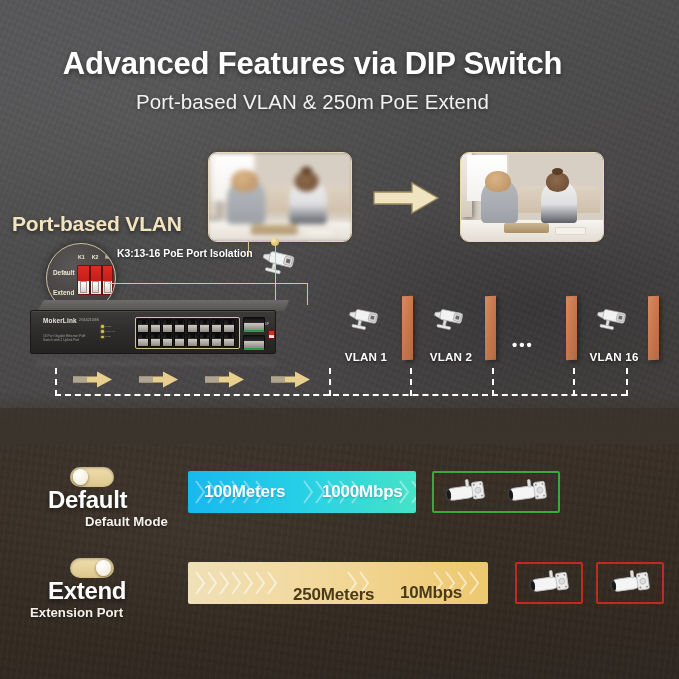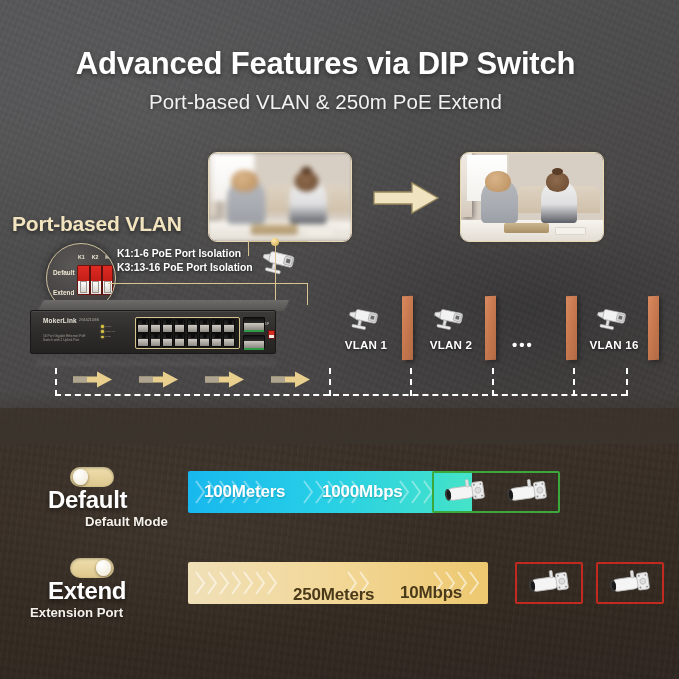--- a/index.html
+++ b/index.html
@@ -43,21 +43,21 @@
     background:
       repeating-linear-gradient(97deg, rgba(255,255,255,0.014) 0 2px, rgba(0,0,0,0.016) 2px 6px),
       repeating-linear-gradient(8deg, rgba(0,0,0,0.014) 0 4px, rgba(255,255,255,0.008) 4px 9px);
   }
   .bg-blend {
     position:absolute; left:0; top:392px; width:679px; height:52px;
     background: linear-gradient(180deg, rgba(64,61,59,0) 0%, rgba(59,52,44,0.75) 55%, #3b342c 100%);
   }
 
   
-  .hdr { position:absolute; left:13px; top:48px; width:625px; text-align:center; }
+  .hdr { position:absolute; left:0; top:48px; width:625px; text-align:center; }
   .hdr-title {
     font-size: 31px; font-weight: 700; color:#fff; letter-spacing: -0.2px;
     text-shadow: 0 2px 5px rgba(0,0,0,0.45);
     line-height: 1.05;
   }
   .hdr-sub {
     margin-top: 9px; font-size: 20.5px; font-weight: 400; color:#f2f2f2;
     letter-spacing: 0.1px; text-shadow: 0 1px 4px rgba(0,0,0,0.45);
   }
 
@@ -190,21 +190,21 @@
     filter: blur(1.4px); transform: scaleY(-1); opacity:.5; }
 
   
   .v-gold { position:absolute; left:275px; top:242px; width:1.4px; height:62px; background:#d9c48f; }
   .v-gold-dot { position:absolute; left:271px; top:238px; width:8px; height:8px; border-radius:50%;
     background: radial-gradient(circle at 35% 30%, #ffe9a8, #c9a94f); }
 
   
   .vlanrow { position:absolute; left:0; top:296px; width:679px; height:70px; }
   .vcam { position:absolute; width:52px; text-align:center; }
-  .vcam .lbl { font-size:11.6px; font-weight:700; color:#ffffff; margin-top:1px;
+  .vcam .lbl { font-size:11.6px; font-weight:700; color:#ffffff; margin-top:13px;
     text-shadow:0 1px 3px rgba(0,0,0,0.7); letter-spacing:0.2px; white-space:nowrap;}
   .vdots { position:absolute; font-size:15px; font-weight:700; color:#fff; letter-spacing:2px;}
   .wall {
     position:absolute; width:11px; height:64px;
     background: linear-gradient(100deg,#d98a5e 0%, #c8794f 45%, #b26a44 100%);
     box-shadow: 2px 2px 5px rgba(0,0,0,0.4);
     transform: skewY(-3deg);
   }
 
   
@@ -311,21 +311,20 @@
     <div class="dip-body">
       <div class="sw" style="left:2px"></div>
       <div class="sw" style="left:14px"></div>
       <div class="sw" style="left:26px"></div>
       <div class="g" style="left:10.5px"></div>
       <div class="g" style="left:22.5px"></div>
     </div>
   </div>
 
   <div class="iso">
-    <div>K1:1-6 PoE Port Isolation</div>
     <div>K3:13-16 PoE Port Isolation</div>
   </div>
 
   <div class="cam-callout">
     <svg class="cam-svg" viewBox="0 0 46 34" width="46" height="34">
       <g transform="rotate(14 23 17)">
         <rect x="10" y="6" width="24" height="11" rx="2.5" fill="#f2f2f2" stroke="#b9b9b9" stroke-width="0.8"></rect>
         <rect x="25" y="7.4" width="8" height="8" rx="1.2" fill="#d9d9d9" stroke="#9e9e9e" stroke-width="0.7"></rect>
         <rect x="27" y="9.4" width="4" height="4" fill="#6a6a6a"></rect>
         <path d="M10 9 L4 11 L4 14 L10 16 Z" fill="#e6e6e6" stroke="#b9b9b9" stroke-width="0.7"></path>
@@ -502,21 +501,21 @@
         </svg></div>
     </div>
 
   <div class="moderow" style="top:462px; height:70px;">
     <div class="toggle left" style="left:70px; top:5px;">
       <div class="knob"></div>
     </div>
     <div class="mode-name" style="left:48px; top:24px;">Default</div>
     <div class="mode-sub" style="left:46px; top:52px;padding-left:39px;">Default Mode</div>
 
-    <div class="bar cyan" style="left:188px; top:9px; width:284px;">
+    <div class="bar cyan" style="left:188px; top:9px; width:228px;">
       <div class="chev">
         <svg width="250" height="42" viewBox="0 0 250 42" preserveAspectRatio="none">
           <g fill="none" stroke="#ffffff" stroke-opacity="0.38" stroke-width="2">
             <path d="M8 10 L16 21 L8 32"></path>
               <path d="M20 10 L28 21 L20 32"></path>
               <path d="M32 10 L40 21 L32 32"></path>
             <path d="M44 10 L52 21 L44 32"></path>
               <path d="M56 10 L64 21 L56 32"></path>
               <path d="M68 10 L76 21 L68 32"></path>
             <path d="M116 10 L124 21 L116 32"></path>

